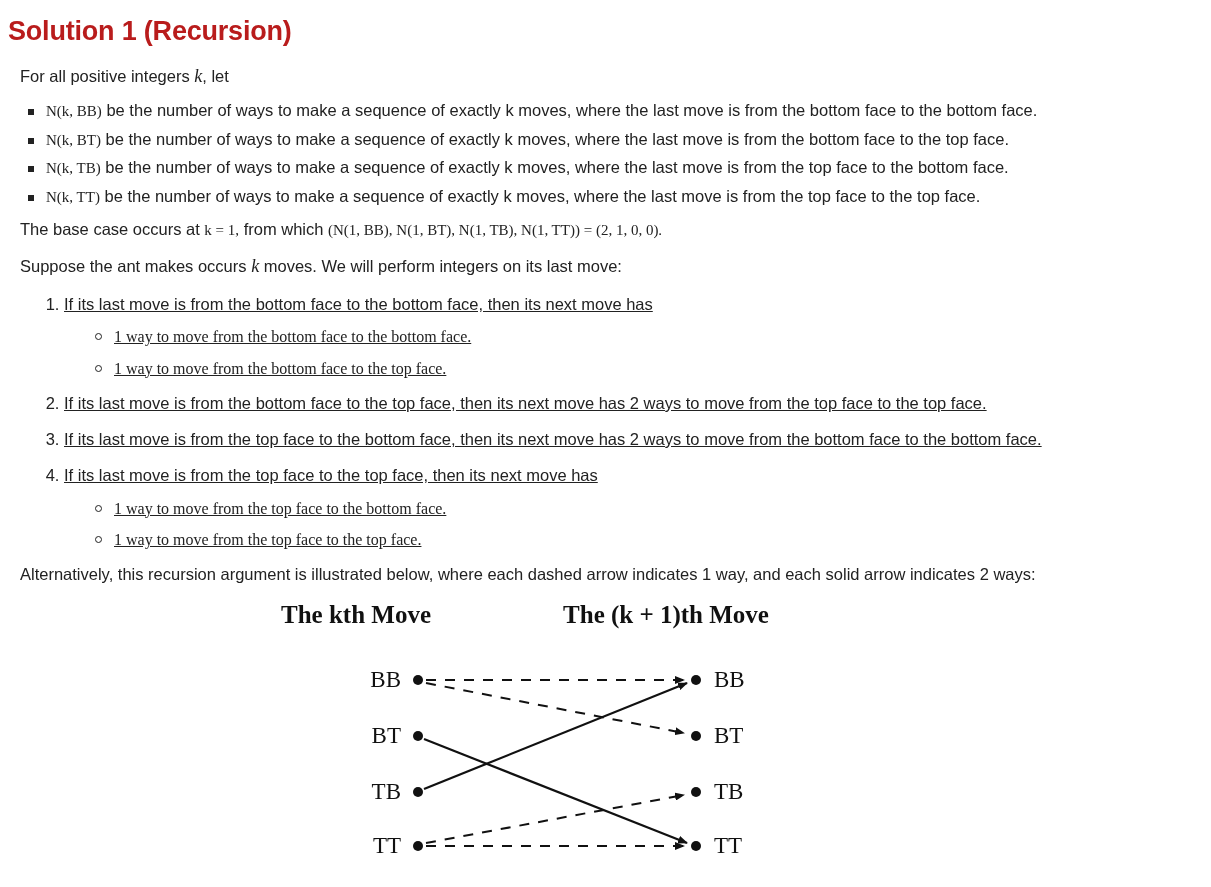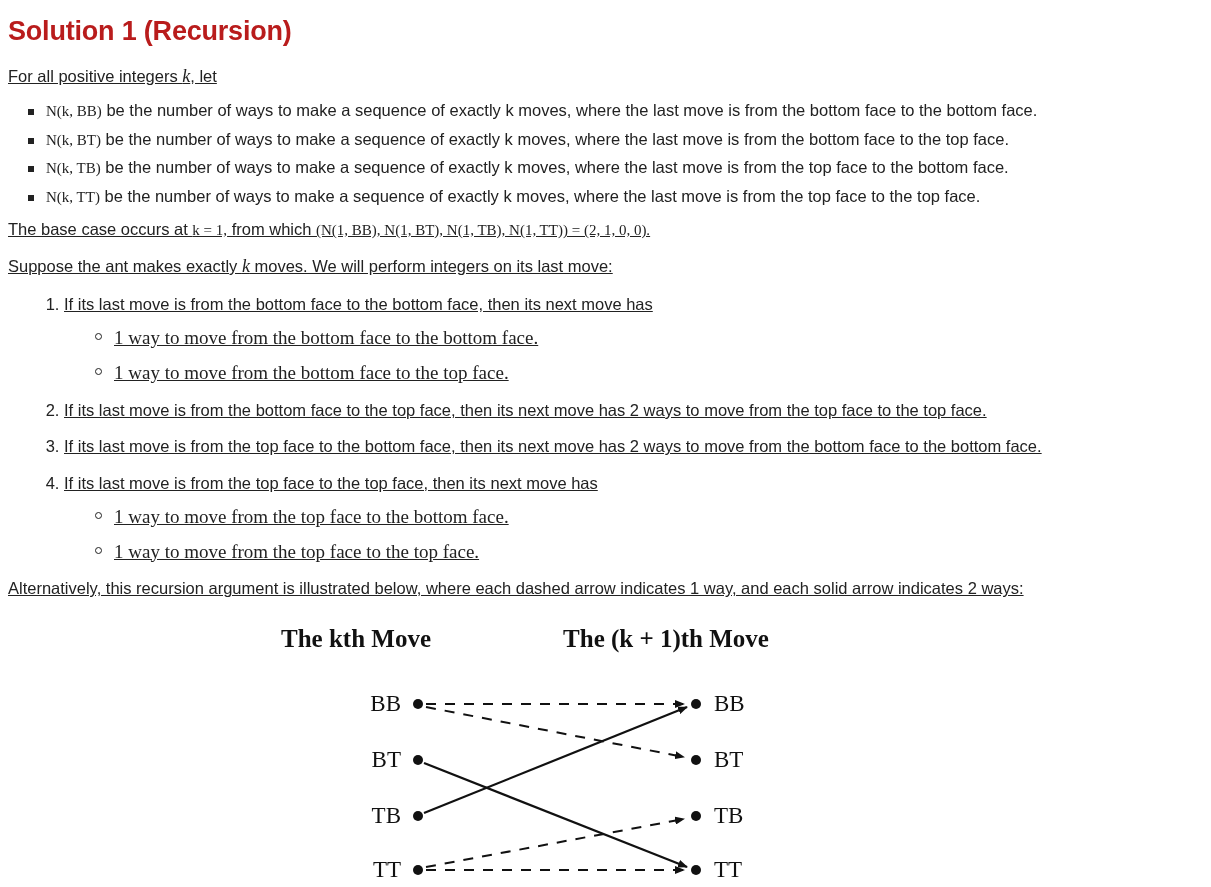--- a/index.html
+++ b/index.html
@@ -22,22 +22,21 @@
     font-family: "Liberation Sans", sans-serif;
     font-size: 27px;
     font-weight: bold;
     color: #b91c1c;
     margin: 6px 0 16px 0;
     letter-spacing: -0.2px;
   }
   p.para {
     font-size: 16.5px;
     line-height: 1.45;
-    margin: 11px 0;
-    text-decoration: underline;
+    margin: 11px 12px;
   }
   .mathserif {
     font-family: "Liberation Serif", "DejaVu Serif", serif;
     font-style: italic;
     font-size: 18px;
   }
   .mathup {
     font-family: "Liberation Serif", "DejaVu Serif", serif;
     font-style: normal;
     font-size: 15px;
@@ -76,36 +75,36 @@
   ul.sub {
     list-style: none;
     margin: 6px 0 6px 0;
     padding-left: 28px;
   }
   ul.sub > li {
     position: relative;
     padding-left: 22px;
     margin: 12px 0;
     font-family: "Liberation Serif", "DejaVu Serif", serif;
-    font-size: 19px;
+    font-size: 16px;
     line-height: 1.2;
   }
   ul.sub > li::before {
     content: "";
     position: absolute;
     left: 3px;
     top: 6px;
     width: 7px;
     height: 7px;
     border: 1px solid #222;
     border-radius: 50%;
     box-sizing: border-box;
   }
   .figure {
-    margin-top: 24px;
+    margin-top: 14px;
     display: flex;
     justify-content: center;
   }
   .figure svg {
     display: block;
   }
 </style>
 </head>
 <body>
 
@@ -117,21 +116,21 @@
 
   <ul class="defs">
     <li><span class="mathup">N(k, BB)</span> <span>be the number of ways to make a sequence of exactly k moves, where the last move is from the bottom face to the bottom face.</span></li>
     <li><span class="mathup">N(k, BT)</span> <span>be the number of ways to make a sequence of exactly k moves, where the last move is from the bottom face to the top face.</span></li>
     <li><span class="mathup">N(k, TB)</span> <span>be the number of ways to make a sequence of exactly k moves, where the last move is from the top face to the bottom face.</span></li>
     <li><span class="mathup">N(k, TT)</span> <span>be the number of ways to make a sequence of exactly k moves, where the last move is from the top face to the top face.</span></li>
   </ul>
 
   <p class="para"><span>The base case occurs at </span><span class="mathup">k = 1,</span><span> from which </span><span class="mathup">(N(1, BB), N(1, BT), N(1, TB), N(1, TT)) = (2, 1, 0, 0).</span></p>
 
-  <p class="para"><span>Suppose the ant makes exactly </span><span class="mathserif">k</span><span> moves. We will perform integers on its last move:</span></p>
+  <p class="para"><span>Suppose the ant makes occurs </span><span class="mathserif">k</span><span> moves. We will perform integers on its last move:</span></p>
 
   <ol class="cases">
     <li>
       <span>If its last move is from the bottom face to the bottom face, then its next move has</span>
       <ul class="sub">
         <li>1 way to move from the bottom face to the bottom face.</li>
         <li>1 way to move from the bottom face to the top face.</li>
       </ul>
     </li>
     <li>

